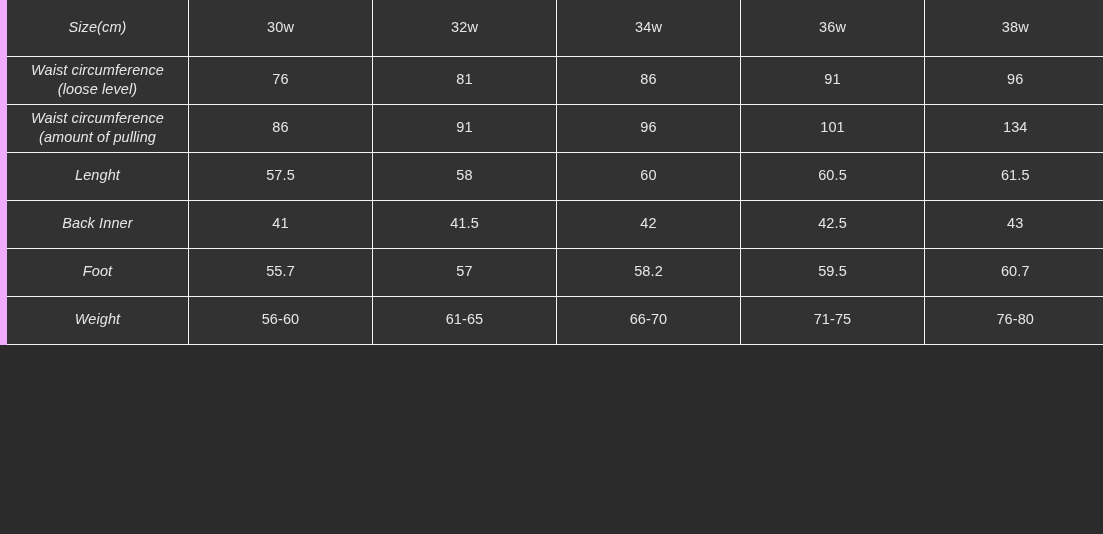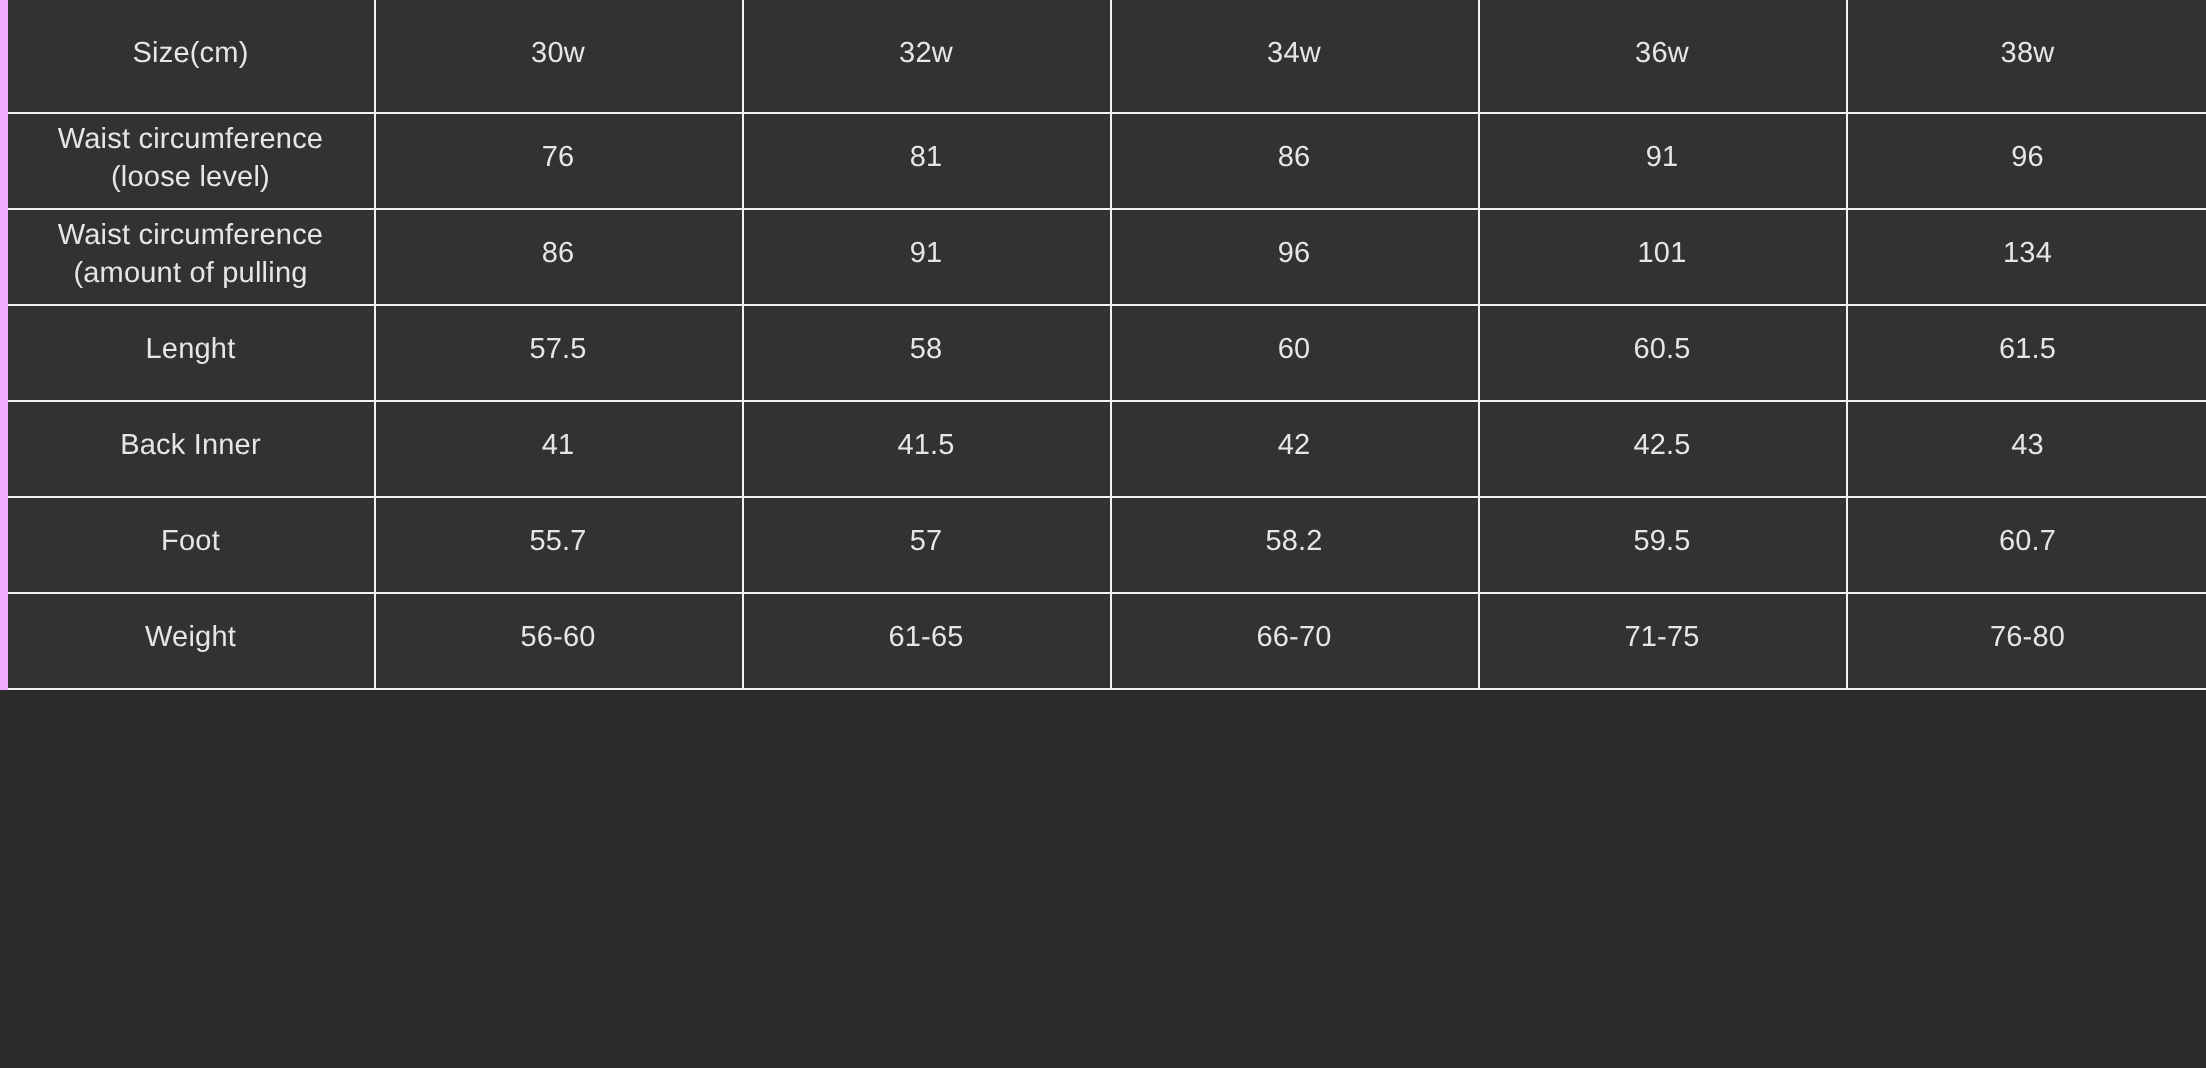--- a/index.html
+++ b/index.html
@@ -45,21 +45,22 @@
   }
 
   #size-chart td:last-child,
   #size-chart th:last-child {
     border-right: none;
   }
 
   
   #size-chart td:first-child,
   #size-chart th:first-child {
-    border-left: 4px solid #f0abfc;
+    border-left: 7px solid #f0abfc;
+    font-style: italic;
   }
 
   
   tr.header-row th {
     height: 56px;
   }
   th.size-title {
     font-size: 18.5px;
     font-weight: bold;
     color: #f2f2f2;

